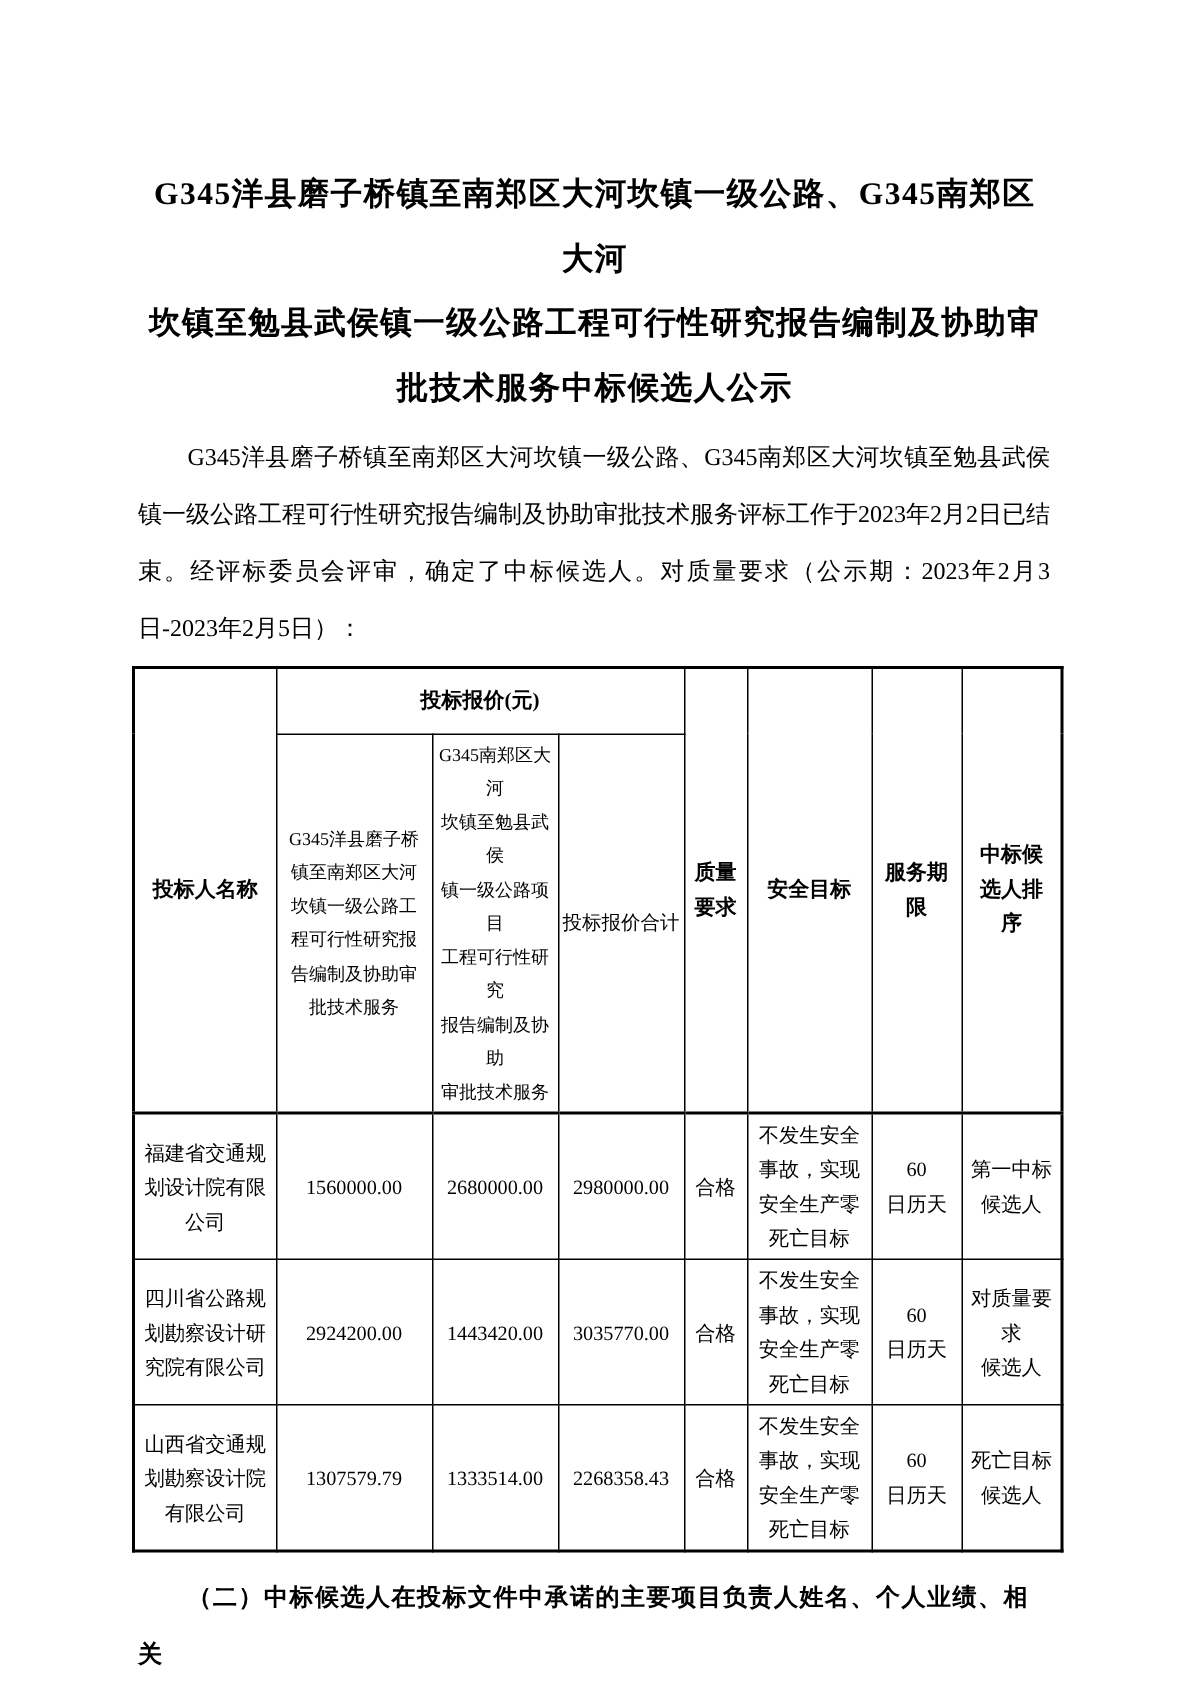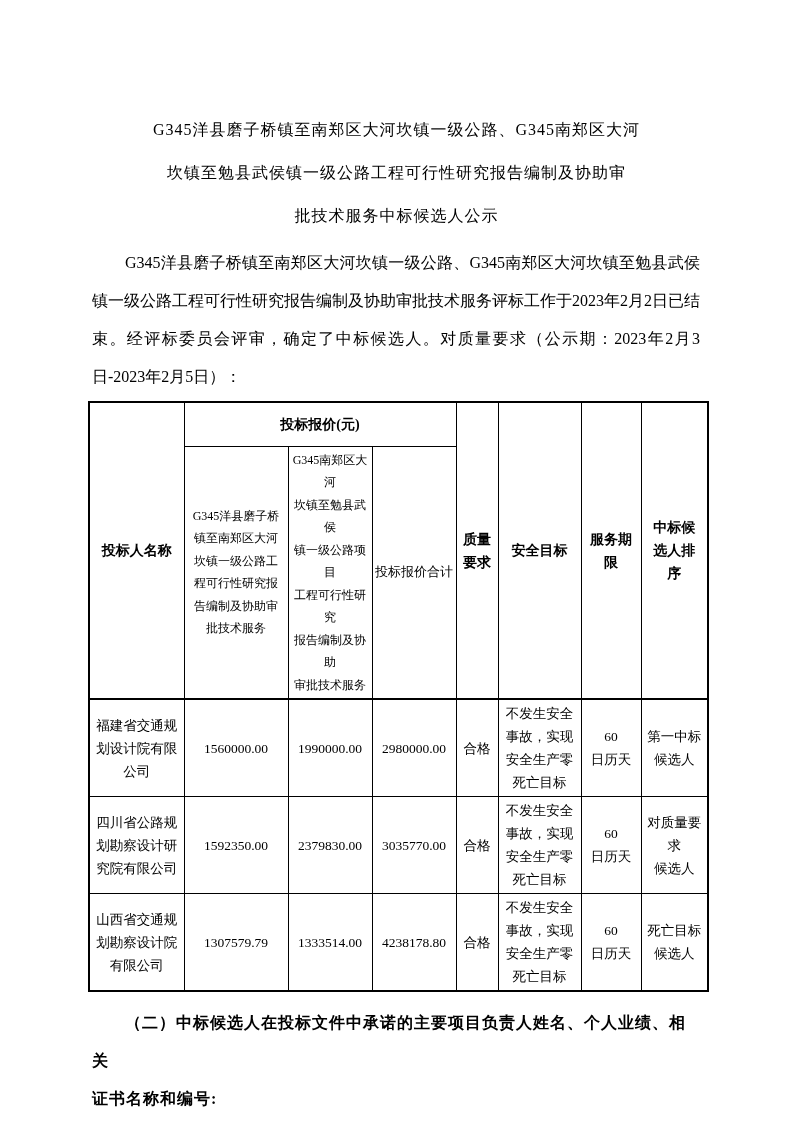--- a/index.html
+++ b/index.html
@@ -4,21 +4,21 @@
 <style>
   * { margin:0; padding:0; box-sizing:border-box; }
   html,body { background:#ffffff; }
   body {
     width:793px; height:1122px; position:relative; overflow:hidden;
     color:#000;
     font-family:"Liberation Serif","DejaVu Serif",serif;
   }
   .doc-title {
     margin:108px 92px 0 92px;
-    font-size:16px; font-weight:normal; line-height:43px;
+    font-size:21px; font-weight:bold; line-height:43px;
     text-align:center; white-space:pre-line; letter-spacing:1px;
   }
   .intro {
     margin:7px 93px 0 92px;
     font-size:16px; line-height:38px;
     text-align:justify; text-indent:33px;
   }
   .section-heading {
     margin:0 92px;
     font-size:16px; font-weight:bold; line-height:38px;
@@ -97,56 +97,56 @@
 报告编制及协助
 审批技术服务</td>
       <td class="sub-total">投标报价合计</td>
     </tr>
 
     <tr class="data-row first-data-row">
       <td class="body-cell">福建省交通规
 划设计院有限
 公司</td>
       <td class="body-cell">1560000.00</td>
-      <td class="body-cell">1990000.00</td>
+      <td class="body-cell">2680000.00</td>
       <td class="body-cell">2980000.00</td>
       <td class="body-cell">合格</td>
       <td class="body-cell">不发生安全
 事故，实现
 安全生产零
 死亡目标</td>
       <td class="body-cell">60
 日历天</td>
       <td class="body-cell">第一中标
 候选人</td>
     </tr>
     <tr class="data-row">
       <td class="body-cell">四川省公路规
 划勘察设计研
 究院有限公司</td>
-      <td class="body-cell">1592350.00</td>
-      <td class="body-cell">2379830.00</td>
+      <td class="body-cell">2924200.00</td>
+      <td class="body-cell">1443420.00</td>
       <td class="body-cell">3035770.00</td>
       <td class="body-cell">合格</td>
       <td class="body-cell">不发生安全
 事故，实现
 安全生产零
 死亡目标</td>
       <td class="body-cell">60
 日历天</td>
       <td class="body-cell">对质量要求
 候选人</td>
     </tr>
     <tr class="data-row">
       <td class="body-cell">山西省交通规
 划勘察设计院
 有限公司</td>
       <td class="body-cell">1307579.79</td>
       <td class="body-cell">1333514.00</td>
-      <td class="body-cell">4238178.80</td>
+      <td class="body-cell">2268358.43</td>
       <td class="body-cell">合格</td>
       <td class="body-cell">不发生安全
 事故，实现
 安全生产零
 死亡目标</td>
       <td class="body-cell">60
 日历天</td>
       <td class="body-cell">死亡目标
 候选人</td>
     </tr>

